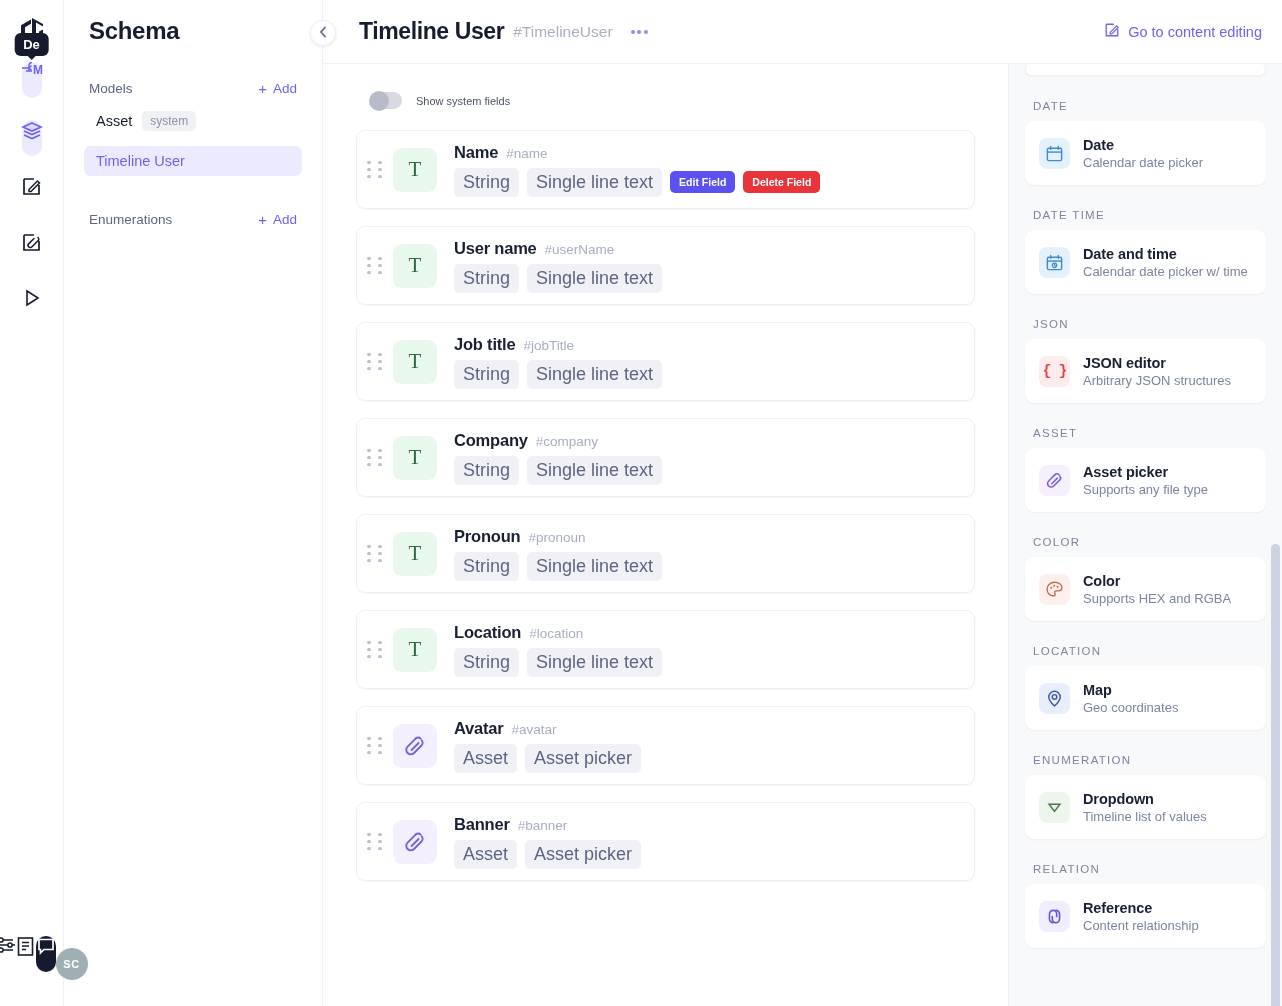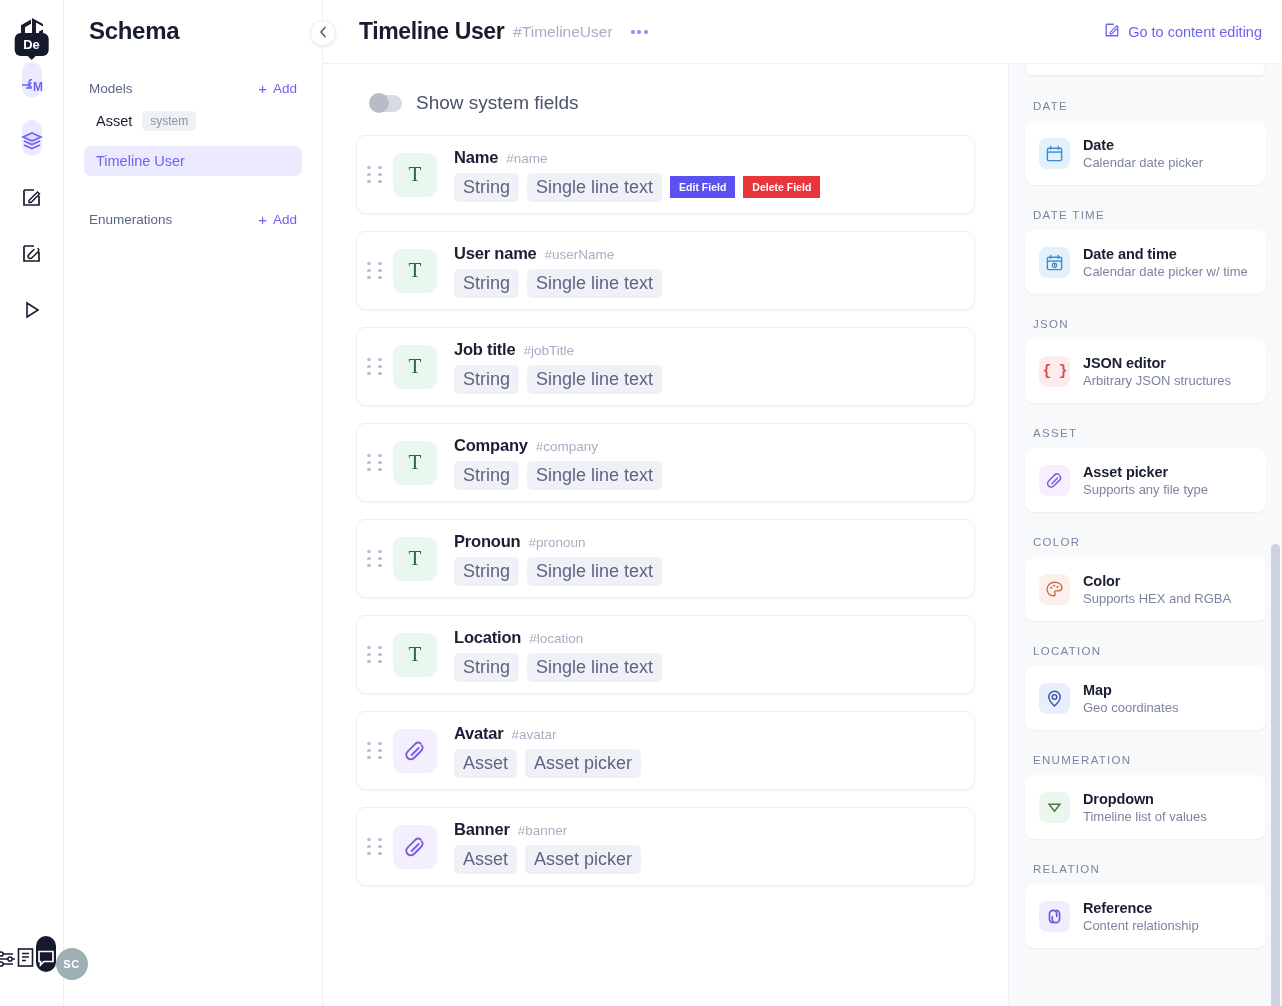--- a/index.html
+++ b/index.html
@@ -19,21 +19,21 @@
     border-right: 1px solid #eef0f5;
     display: flex; flex-direction: column; align-items: center;
     flex: 0 0 64px;
     position: relative;
   }
   .rail-logo { margin-top: 8px; width: 48px; height: 48px;
     display:flex; align-items:center; justify-content:center; }
   .rail-group-top { margin-top: 6px; display:flex; flex-direction:column; align-items:center; }
   .rail-btn {
     width: 20px; height: 36px; border-radius: 14px;
-    display:flex; align-items:flex-end; justify-content:center;
+    display:flex; align-items:flex-start; justify-content:center;
     margin-bottom: 20px; position: relative; cursor: pointer;
   }
   .rail-btn.active-light { background:#eceaff; }
   .rail-btn.active-dark { background:#151a2e; }
   .tooltip {
     position:absolute; top:-29px; left:50%; transform:translateX(-50%);
     background:#151a2e; color:#fff; font-size:13px; font-weight:700;
     padding:4px 9px; border-radius:6px; white-space:nowrap;
   }
   .tooltip:after {
@@ -116,21 +116,21 @@
   }
   .sysfield-row { display:flex; align-items:center; gap:14px; margin: 28px 0 0 14px; }
   .toggle {
     width:32px; height:17px; border-radius:9px; background:#d7dae2;
     position:relative; cursor:pointer; flex:0 0 32px;
   }
   .toggle .knob {
     position:absolute; top:-1.5px; left:-1px; width:20px; height:20px; border-radius:50%;
     background:#b8bcc8;
   }
-  .sysfield-label { font-size:19px; color:#4b5369; }
+  .sysfield-label { font-size:11px; color:#4b5369; }
 
   .field-card {
     margin-top: 17px; background:#fff; border:1px solid #edeff4;
     border-radius:9px; box-shadow:0 1px 2px rgba(20,25,50,.04);
     height:79px; display:flex; align-items:center; padding-left:10px;
   }
   .field-card:first-of-type { margin-top: 21px; }
   .grip { width:18px; display:grid; grid-template-columns:1fr 1fr; gap:3.5px 4px; margin-right:8px; cursor:grab; }
   .grip i { width:3.5px; height:3.5px; border-radius:50%; background:#b9bfd0; display:block; }
   .ficon {
@@ -143,21 +143,21 @@
   .fname-row { display:flex; align-items:baseline; gap:8px; }
   .fname { font-size:16.5px; font-weight:700; letter-spacing:-0.2px; color:#1a2033; }
   .fapi { font-size:13.5px; color:#a8aec2; }
   .ftags { display:flex; align-items:center; gap:8px; margin-top:6px; }
   .tag {
     background:#f0f1f6; color:#5c6584; font-size:18px;
     padding:4px 9px; border-radius:5px; white-space:nowrap;
   }
   .btn-edit, .btn-delete {
     font-size:10.5px; font-weight:700; color:#fff; border:none;
-    padding:5px 9px; border-radius:0; cursor:pointer; white-space:nowrap;
+    padding:5px 9px; border-radius:5px; cursor:pointer; white-space:nowrap;
     font-family:"Liberation Sans", sans-serif;
   }
   .btn-edit { background:#5b51f0; }
   .btn-delete { background:#e8353a; }
 
   
   .types-panel {
     width:274px; flex:0 0 274px; background:#f8f9fb;
     border-left:1px solid #eef0f5; position:relative; overflow:hidden;
   }

